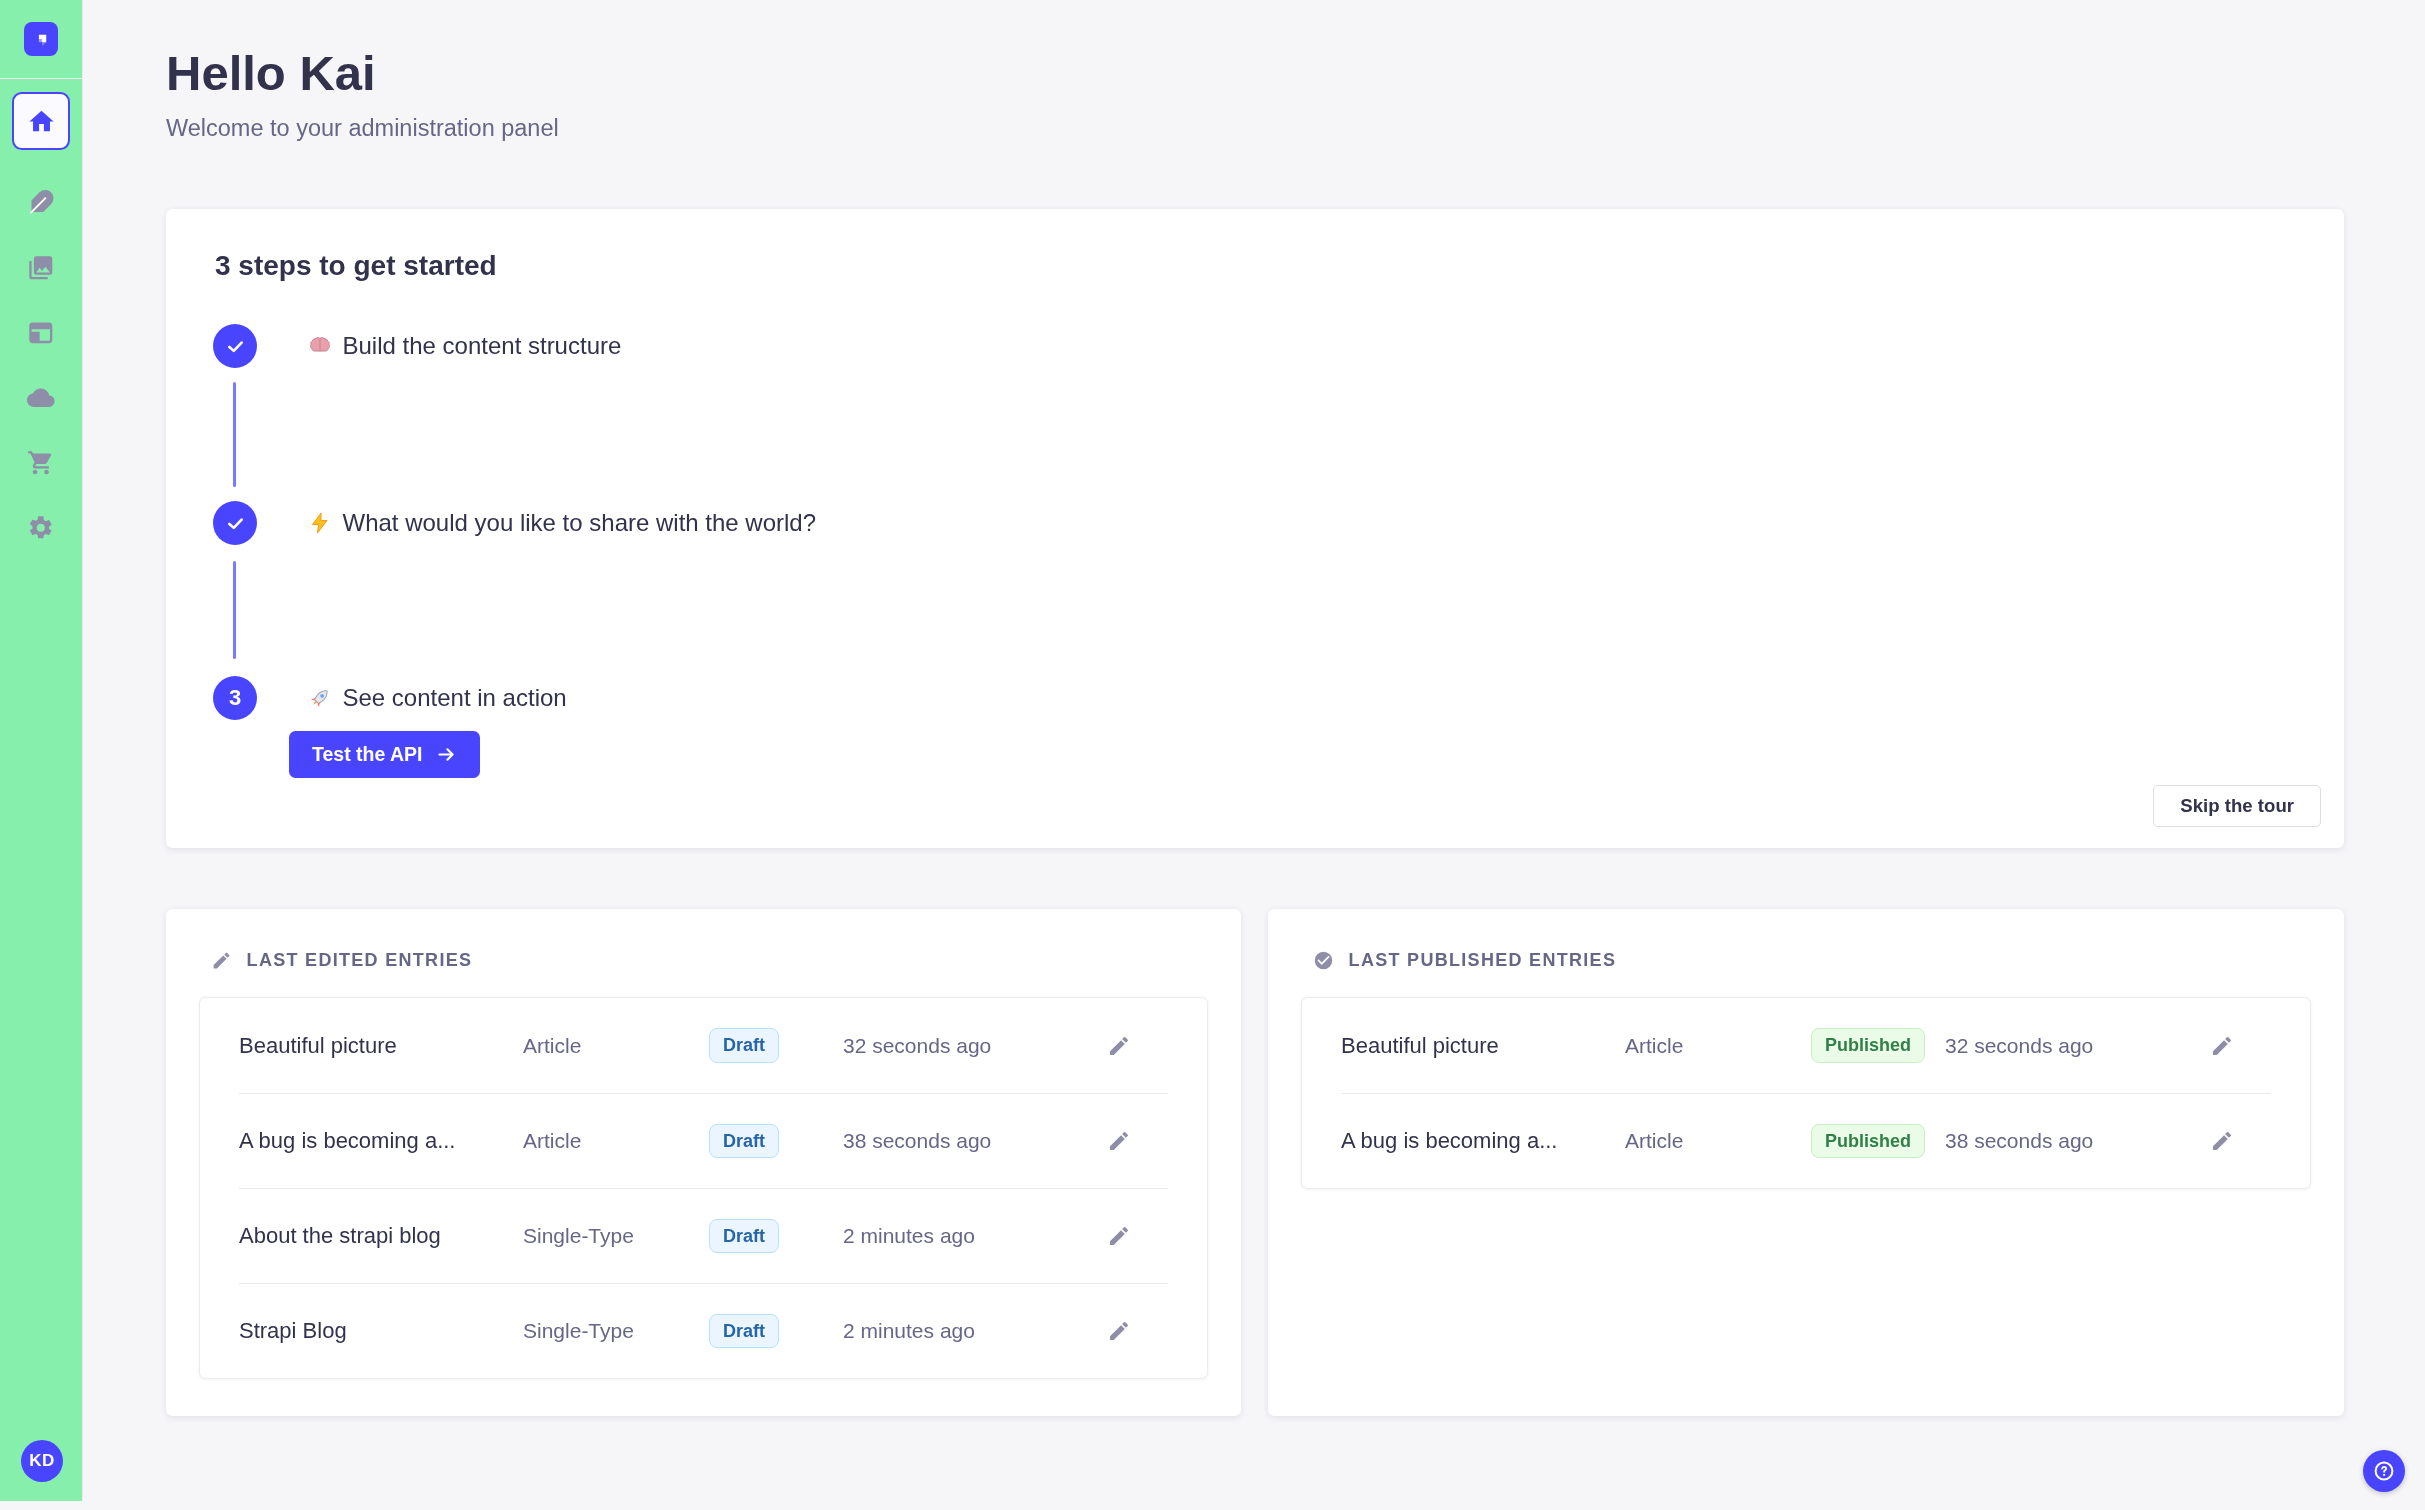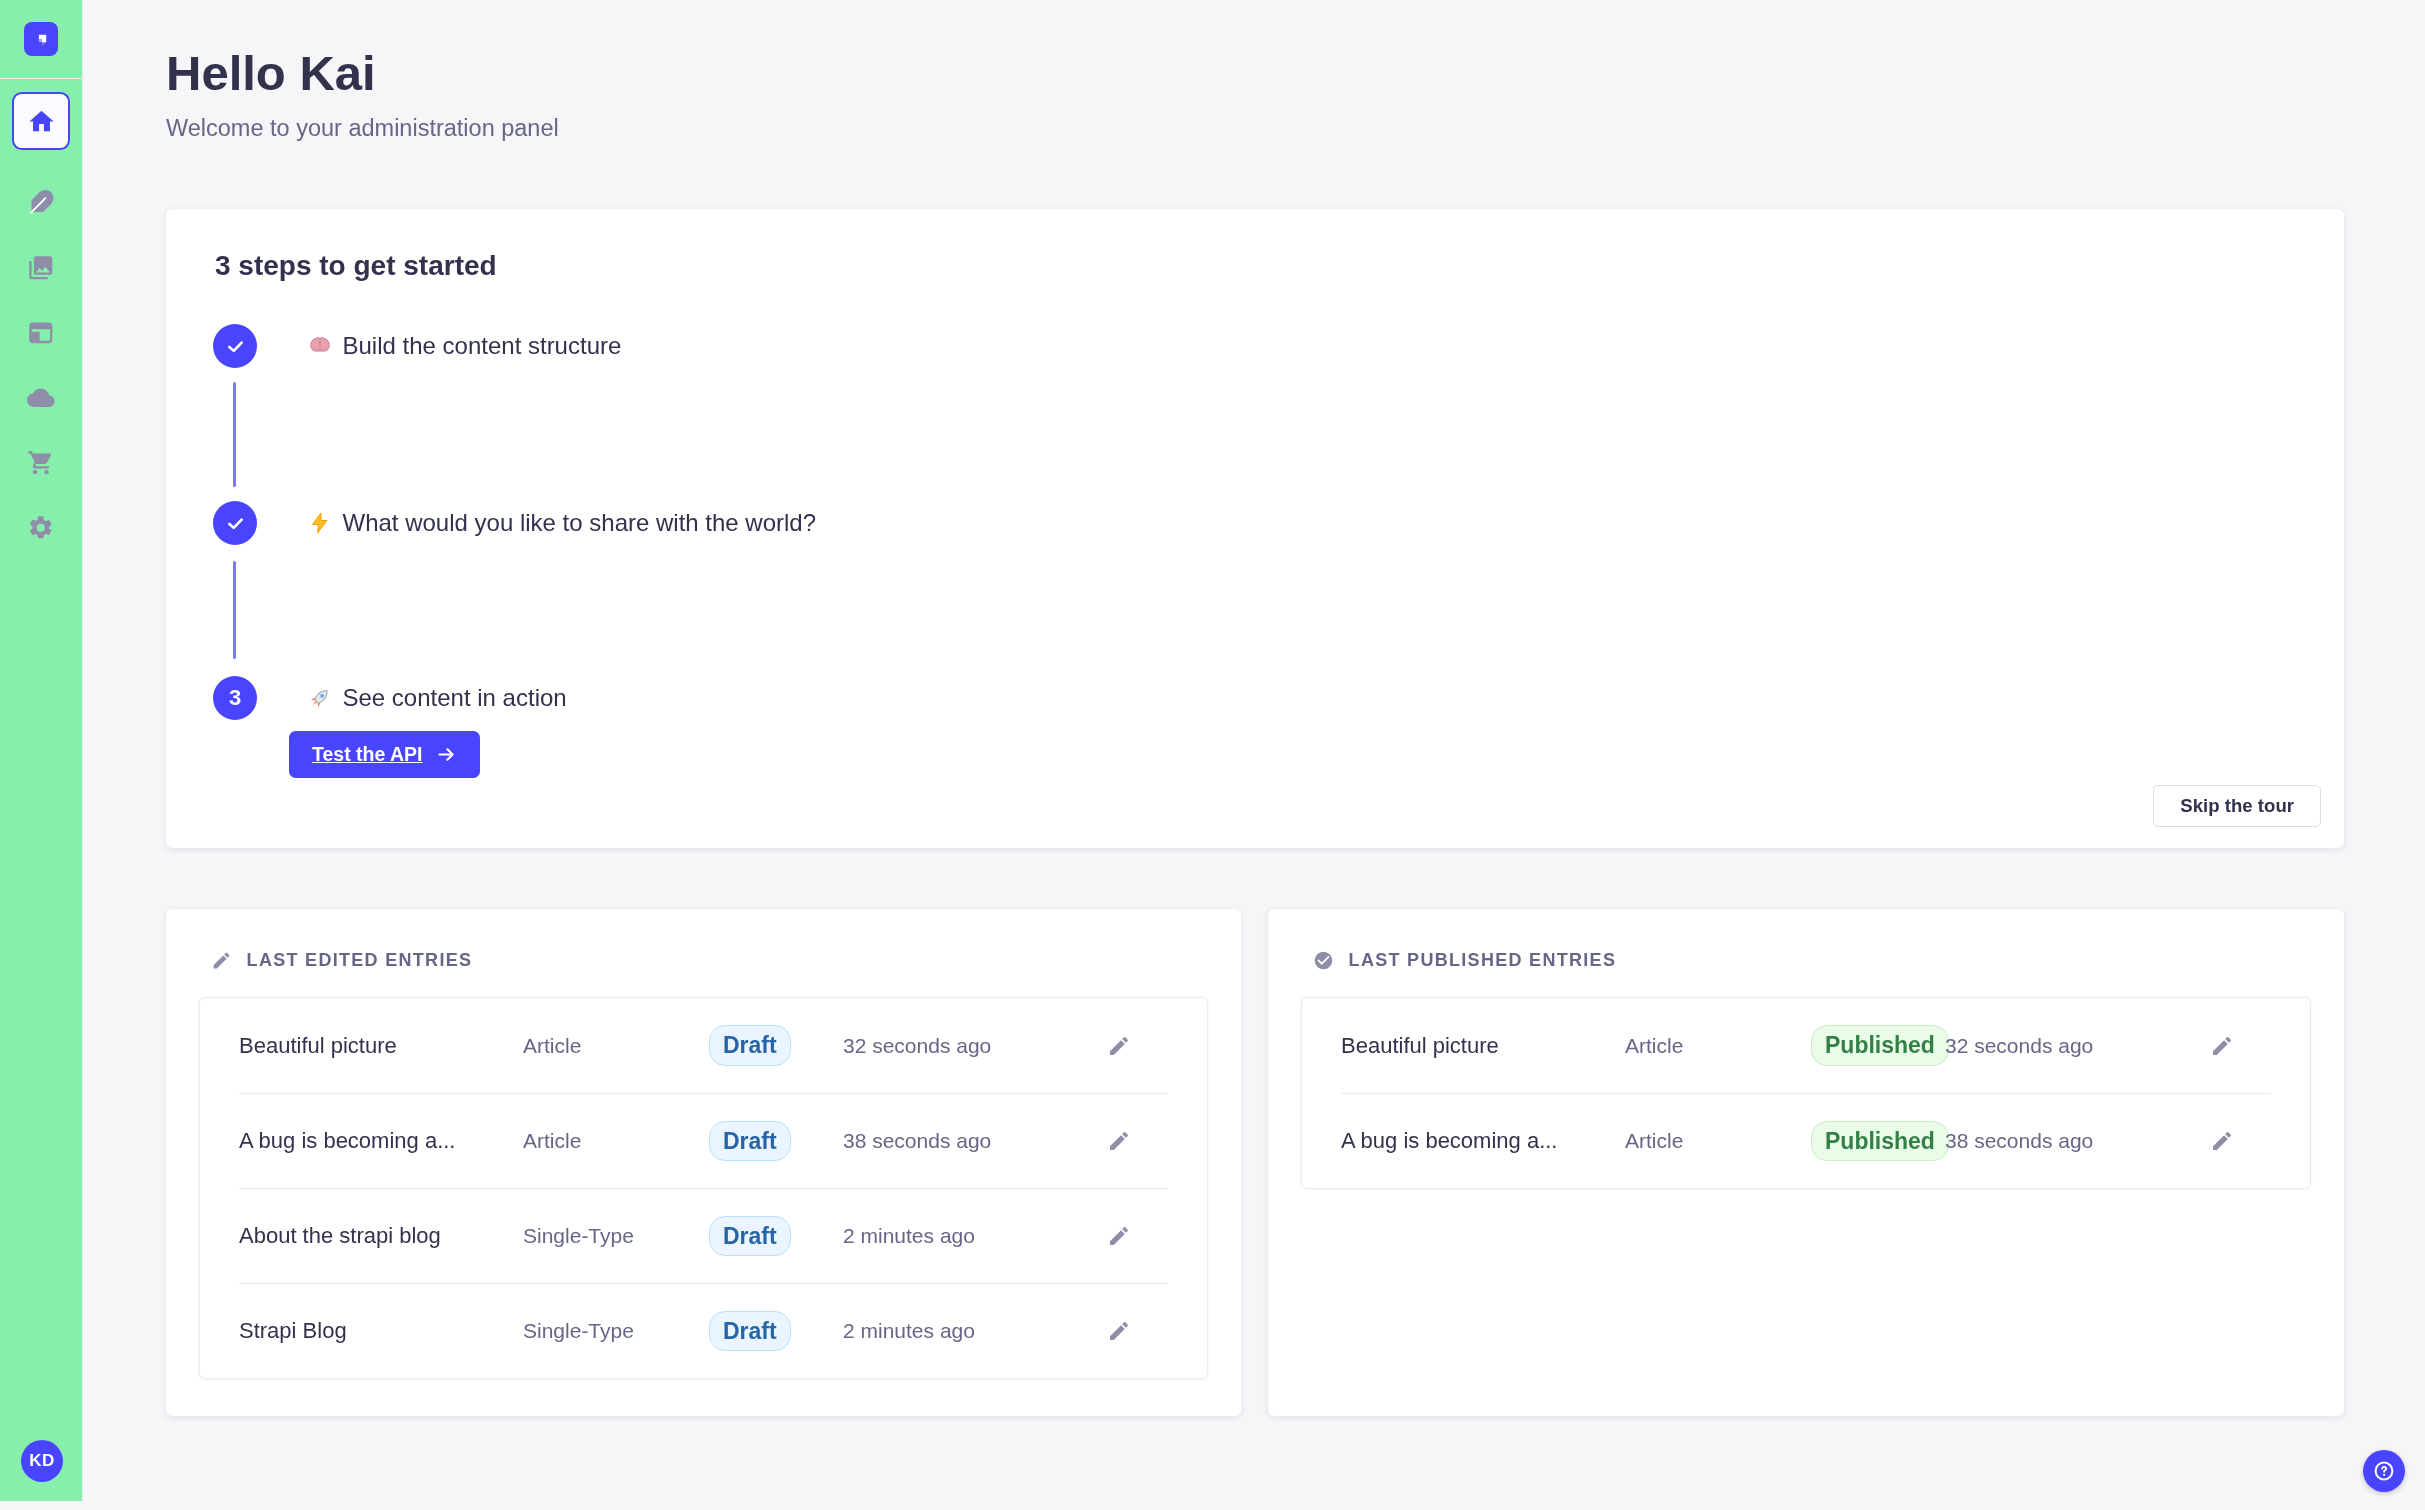--- a/index.html
+++ b/index.html
@@ -76,21 +76,20 @@
     display:flex; align-items:center; gap:10.5px;
     font-size:24px; font-weight:500; color:#32324d;
   }
   .step-1 { top:115px; } .step-2 { top:292px; } .step-3 { top:467px; }
   .cta-button {
     position:absolute; left:123px; top:522px; height:47px;
     background:#4945ff; border:none; border-radius:6.5px; cursor:pointer;
     display:flex; align-items:center; gap:13px; padding:0 23px;
     color:#ffffff; font-size:19.5px; font-weight:bold;
     font-family:"Liberation Sans", sans-serif;
-    text-decoration:underline;
   }
   .skip-button {
     position:absolute; right:23px; bottom:21px; height:42px; padding:0 26px;
     background:#ffffff; border:0.8px solid #dcdce4; border-radius:4.9px; cursor:pointer;
     font-size:18.6px; font-weight:600; color:#32324d;
     font-family:"Liberation Sans", sans-serif;
   }
 
   
   .widget {
@@ -120,22 +119,22 @@
   .t-row + .t-row { border-top:0.8px solid #eaeaef; }
   .cell-title { width:284px; font-size:22px; font-weight:500; color:#32324d;
                 white-space:nowrap; overflow:hidden; }
   .cell-kind  { width:186px; font-size:21px; color:#666687; }
   .cell-badge { width:134px; }
   .cell-time  { flex:1; font-size:21px; color:#666687; }
   .cell-action{ margin-left:auto; margin-right:36px; width:26px; height:26px;
                 display:flex; align-items:center; justify-content:center; cursor:pointer;
                 background:none; border:none; }
   .badge {
-    display:inline-block; padding:5.7px 13px; border-radius:16px;
-    font-size:23px; font-weight:bold;text-align:center;
+    display:inline-block; padding:5.7px 13px; border-radius:8px;
+    font-size:18px; font-weight:bold;text-align:center;
   }
   .badge-draft     { background:#eaf5ff; border:0.8px solid #b8e1ff; color:#2565a8; }
   .badge-published { background:#eafbe7; border:0.8px solid #c6f0c2; color:#328048; }
 
   
   .help-fab {
     position:absolute; right:21px; bottom:19.5px; width:42px; height:42px;
     border-radius:50%; background:#4945ff; border:none; cursor:pointer;
     display:flex; align-items:center; justify-content:center;
     box-shadow:0 1.6px 4.9px rgba(33,33,52,.25);

